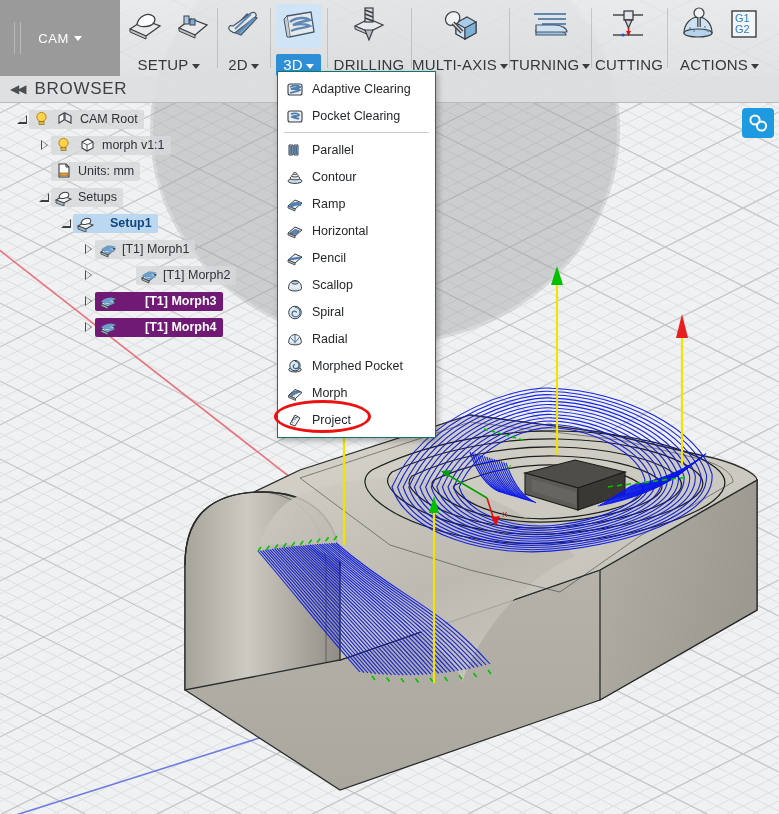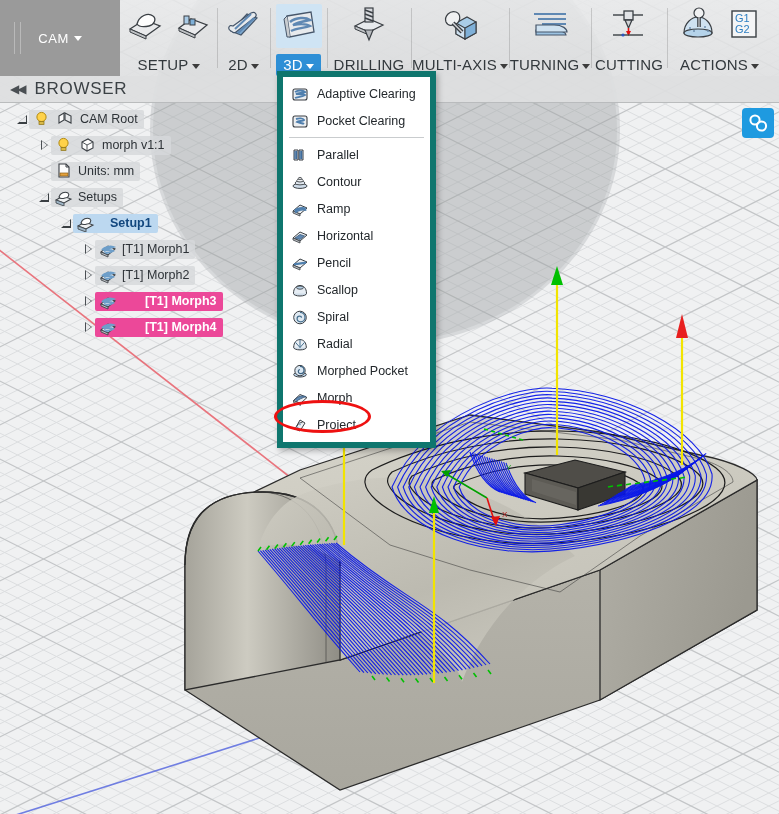--- a/index.html
+++ b/index.html
@@ -75,21 +75,21 @@
   }
   #browser-bar .collapse { color:#4a4f53; font-size: 12px; letter-spacing:-2px; }
   #browser-bar .btitle { color:#3b4145; font-size: 17px; letter-spacing:.7px; }
 
   
   #tree { position: absolute; left: 0; top: 106px; width: 280px; z-index: 30; }
   .trow { display: flex; align-items: center; height: 26px; white-space: nowrap; }
   .tw { display:flex; align-items:center; gap:5px; padding: 1px 6px 1px 3px; border-radius:2px;
         background: rgba(214,216,218,.82); }
   .tw.sel-light { background:#bcd8f0;gap:15px; }
-  .tw.sel-dark  { background:#ec4899;gap:28px; }
+  .tw.sel-dark  { background:#701a75;gap:28px; }
   .tlabel { font-size: 12.5px; color: #2d3237; }
   .sel-light .tlabel { color:#12477e; font-weight:bold; }
   .sel-dark .tlabel  { color:#ffffff; font-weight:bold; }
   .tri { width: 13px; height: 13px; flex:0 0 13px; position: relative; }
   .tri.closed::before {
     content:""; position:absolute; left:3px; top:1px;
     width:0;height:0;border-top:5.5px solid transparent;border-bottom:5.5px solid transparent;border-left:7px solid transparent;
     border-left-color: transparent; box-sizing:border-box;
     border-left:7px solid #4a4f53;
   }
@@ -104,21 +104,21 @@
   .tri.open::after {
     content:""; position:absolute; left:2.5px; top:3.6px;
     width:0;height:0;border-left:7px solid transparent;border-bottom:6px solid #e9eaec;
   }
   .ticon { width: 19px; height: 17px; flex:0 0 19px; display:flex; align-items:center; justify-content:center; }
 
   
   #menu {
     position: absolute; left: 277px; top: 71px; width: 159px;
     background: #ffffff;
-    border: 6px solid #0f766e;
+    border: 1px solid #0f766e;
     box-shadow: 2px 3px 6px rgba(0,0,0,.28);
     z-index: 60;
     padding: 3px 0 4px 0;
     text-align: center;
   }
   .mitem { display:flex; align-items:center; gap:7px; height: 27px; padding-left: 7px; }
   .mlabel { font-size: 12.5px; color: #23282c; }
   .mdiv { height: 1px; background: #c9ccce; margin: 3px 6px 3px 6px; }
   .micon { width:20px;height:18px; flex:0 0 20px; display:flex;align-items:center;justify-content:center; }
 
@@ -1127,21 +1127,21 @@
           <span class="ticon">
             <svg width="19" height="17" viewBox="0 0 19 17">
               <path d="M3,11 L10,5 L17,8 L10,14 Z" fill="#eceef0" stroke="#3a3f44" stroke-width="1.05"></path>
               <path d="M4,9 C7,6 12,5 15,6 C12,7 8,8 6,10 C9,9 13,9 15,10 C12,12 7,12 5,13" fill="none" stroke="#6d9ec9" stroke-width="2"></path>
               <path d="M3,11 L3,13 L10,16 L10,14 Z" fill="#b8bcc0" stroke="#3a3f44" stroke-width="0.8"></path>
             </svg>
           </span>
           <span class="tlabel">[T1] Morph1</span>
         </span>
       </div>
-      <div class="trow" style="padding-left: 82px;">
+      <div class="trow" style="padding-left: 82px; gap: 41px;">
         <span class="tri closed"></span>
         <span class="tw">
           <span class="ticon">
             <svg width="19" height="17" viewBox="0 0 19 17">
               <path d="M3,11 L10,5 L17,8 L10,14 Z" fill="#eceef0" stroke="#3a3f44" stroke-width="1.05"></path>
               <path d="M4,9 C7,6 12,5 15,6 C12,7 8,8 6,10 C9,9 13,9 15,10 C12,12 7,12 5,13" fill="none" stroke="#6d9ec9" stroke-width="2"></path>
               <path d="M3,11 L3,13 L10,16 L10,14 Z" fill="#b8bcc0" stroke="#3a3f44" stroke-width="0.8"></path>
             </svg>
           </span>
           <span class="tlabel">[T1] Morph2</span>

